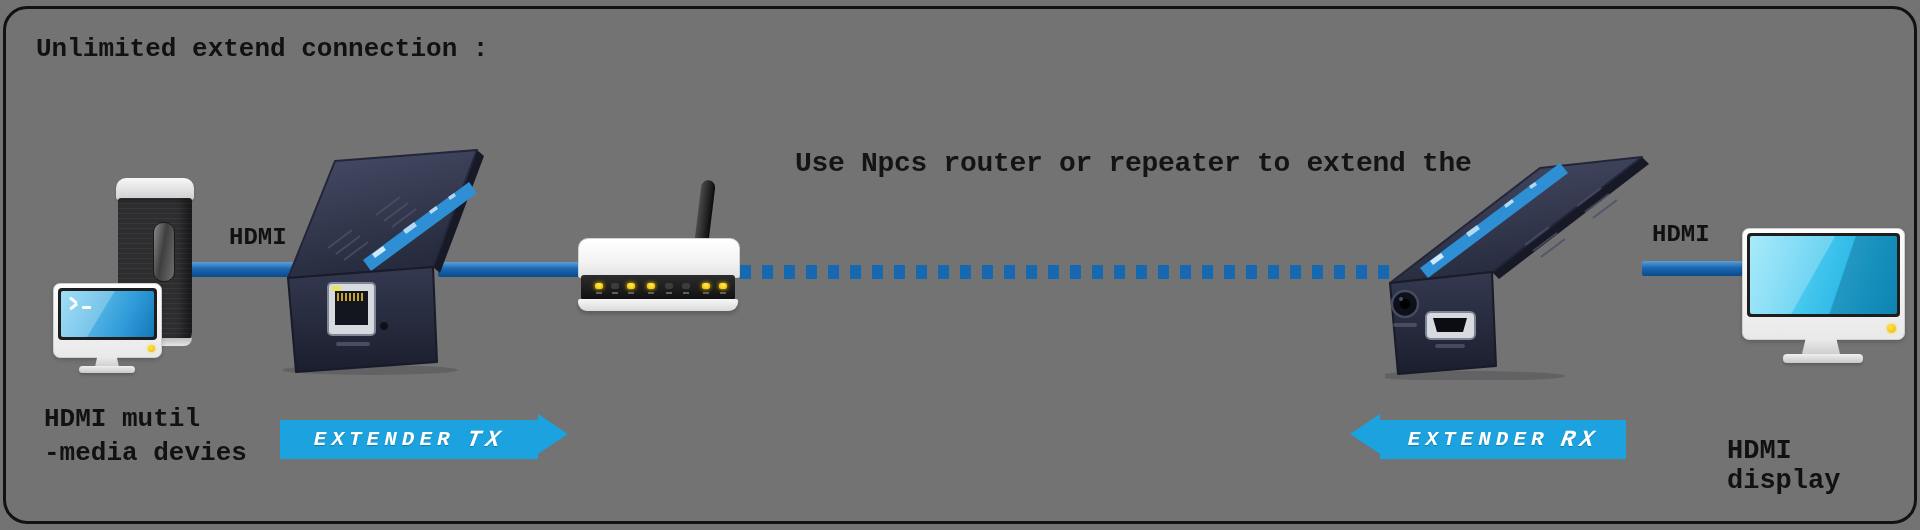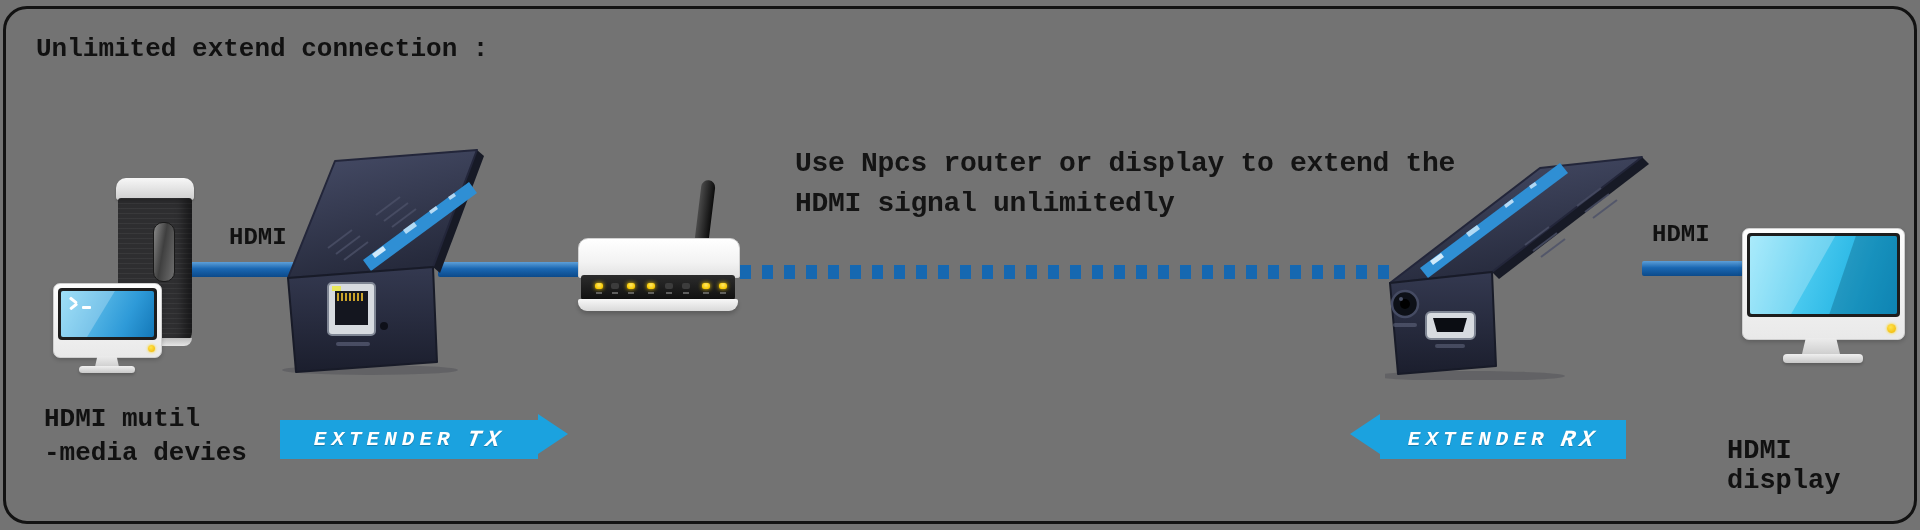--- a/index.html
+++ b/index.html
@@ -177,22 +177,21 @@
       <span class="led on" style="left:46px;"></span>
       <span class="led on" style="left:66px;"></span>
       <span class="led" style="left:84px;"></span>
       <span class="led" style="left:101px;"></span>
       <span class="led on" style="left:121px;"></span>
       <span class="led on" style="left:138px;"></span>
     </div>
     <div class="abs router-lip"></div>
   </div>
 
-  <div class="abs note note1">Use Npcs router or display to extend the</div>
-  <div class="abs note note2">HDMI signal unlimitedly</div>
+  <div class="abs note note1">Use Npcs router or repeater to extend the</div>
 
   <svg class="ext-svg" style="left:1385px;top:140px;" width="270" height="240" viewBox="0 0 270 240">
     <defs>
       <linearGradient id="rxTop" x1="0" y1="0" x2="0.35" y2="1">
         <stop offset="0" stop-color="#474d68"></stop>
           <stop offset="1" stop-color="#262a3c"></stop>
       </linearGradient>
       <linearGradient id="rxFront" x1="0" y1="0" x2="0" y2="1">
         <stop offset="0" stop-color="#343950"></stop>
           <stop offset="1" stop-color="#1b1e2d"></stop>

